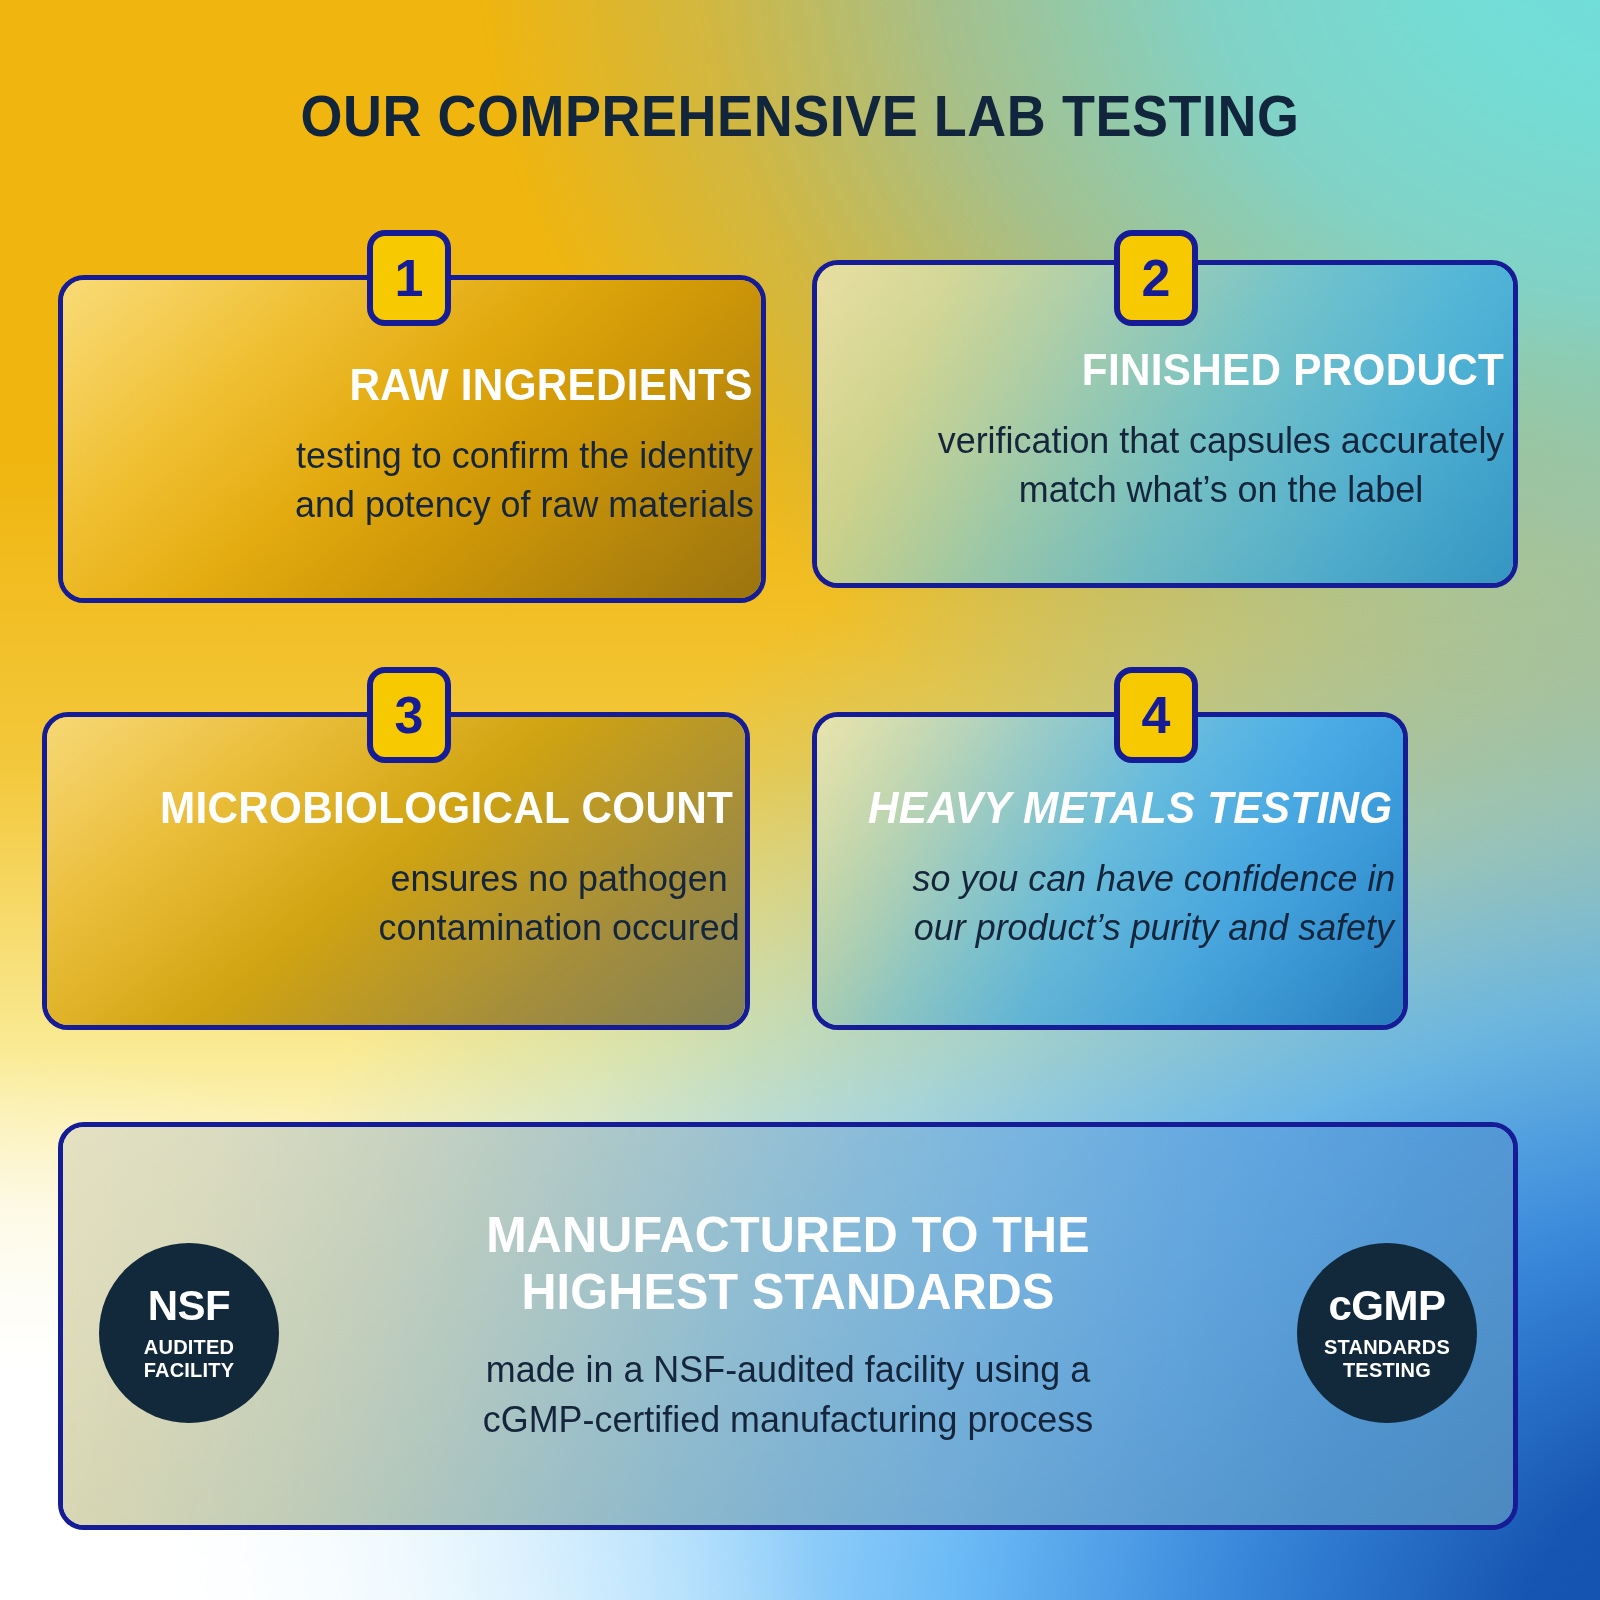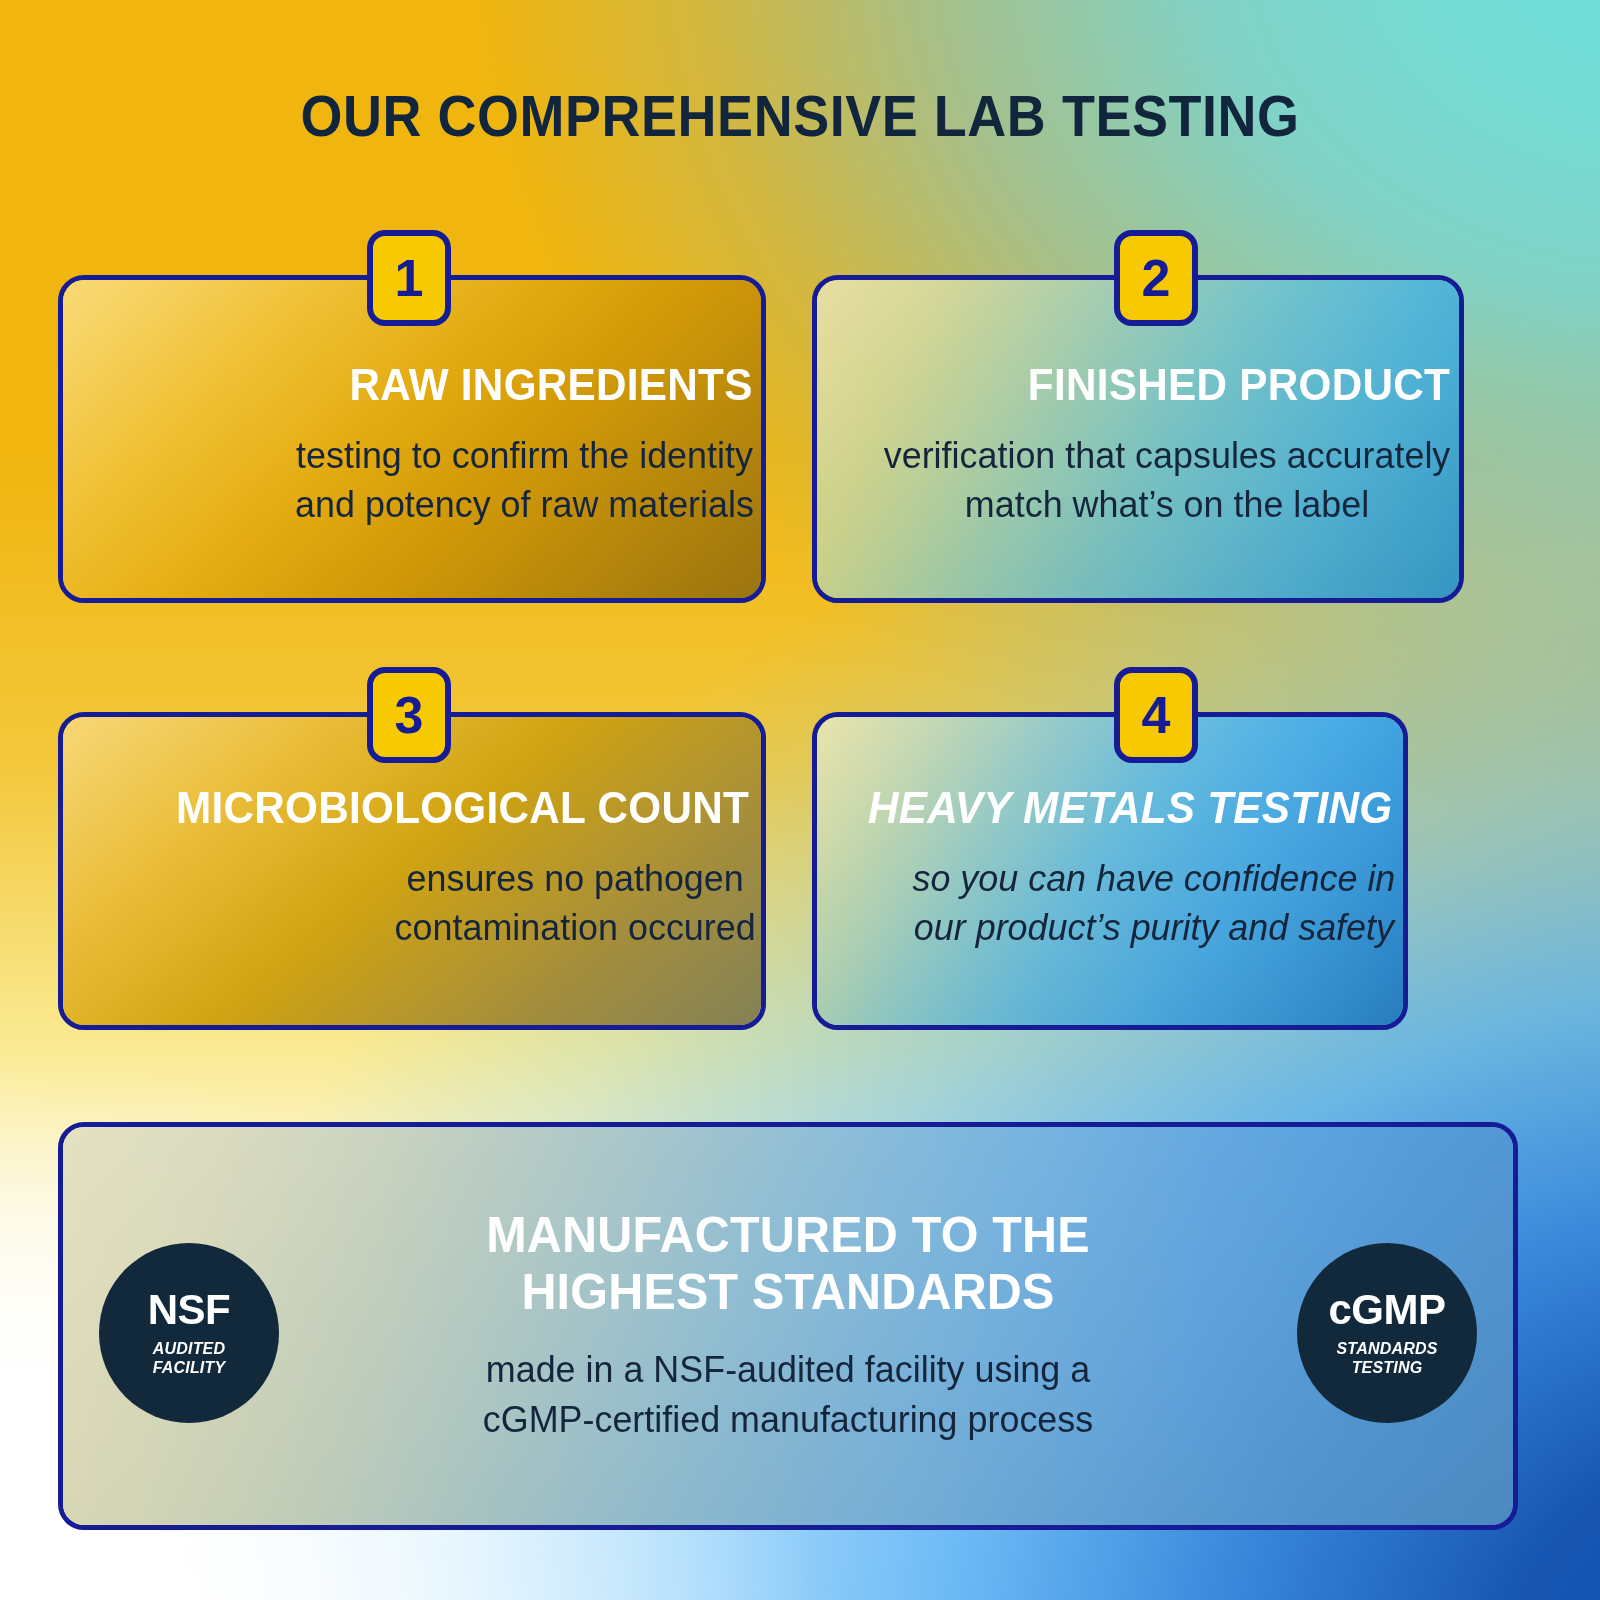--- a/index.html
+++ b/index.html
@@ -114,27 +114,27 @@
     pointer-events: none;
   }
 
   
   #card-1 { left: 58px; top: 275px; width: 708px; height: 328px; }
   #card-1 .card-shade {
     background: linear-gradient(135deg,
       #f6ca3c 0%, #eeb81a 26%, #d99f07 62%, #b98a12 100%);
   }
   
-  #card-2 { left: 812px; top: 275px; width: 652px; height: 328px; }
+  #card-2 { left: 812px; top: 260px; width: 706px; height: 328px; }
   #card-2 .card-shade {
     background: linear-gradient(115deg,
       #ded17a 0%, #c8cd7e 16%, #9cc8a8 36%, #76c4c9 56%, #57bde0 78%, #3fb2e6 100%);
   }
   
-  #card-3 { left: 58px; top: 712px; width: 708px; height: 318px; }
+  #card-3 { left: 42px; top: 712px; width: 708px; height: 318px; }
   #card-3 .card-shade {
     background: linear-gradient(140deg,
       #f3c63a 0%, #e8b520 24%, #cfa313 50%, #b39a40 76%, #9d9a66 100%);
   }
   
   #card-4 { left: 812px; top: 712px; width: 596px; height: 318px; font-style: italic; }
   #card-4 .card-shade {
     background: linear-gradient(118deg,
       #dfd889 0%, #b9cf9e 14%, #8ec5bf 30%, #67bbdb 48%, #4db0ea 68%, #3ca3e8 86%, #2f95e2 100%);
   }
@@ -218,26 +218,25 @@
     line-height: 1;
   }
   .seal-main {
     font-size: 42px;
     font-weight: bold;
     letter-spacing: -0.5px;
     margin-bottom: 9px;
     font-family: "Liberation Sans", sans-serif;
   }
   .seal-sub {
-    font-size: 16px;
+    font-size: 20px;
     font-weight: bold;
     letter-spacing: 0.2px;
     line-height: 1.14;
     font-family: "Liberation Sans", sans-serif;
-    font-style: italic;
   }
   #seal-nsf { margin-right: 50px; margin-top: 14px; }
   #seal-cgmp { margin-left: 50px; margin-top: 14px; }
   .bottom-text {
     flex: 1 1 auto;
     text-align: center;
     padding: 0 6px;
   }
   .bottom-heading {
     color: #ffffff;

